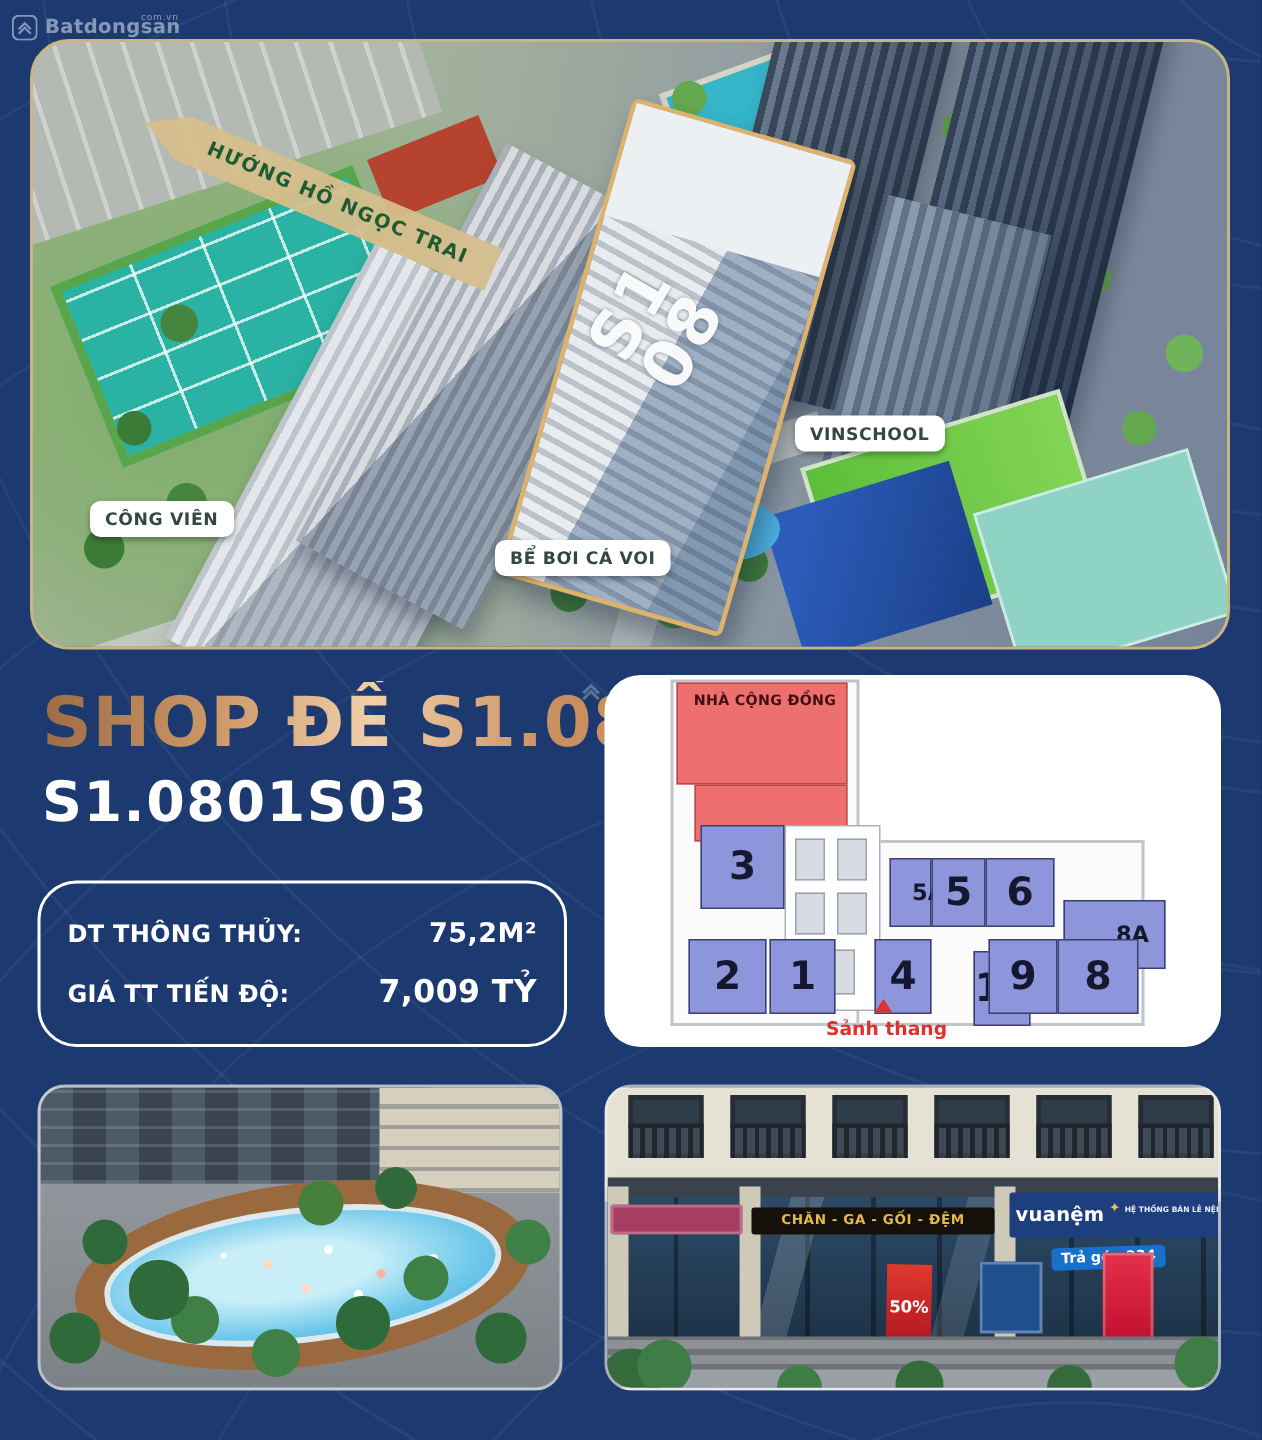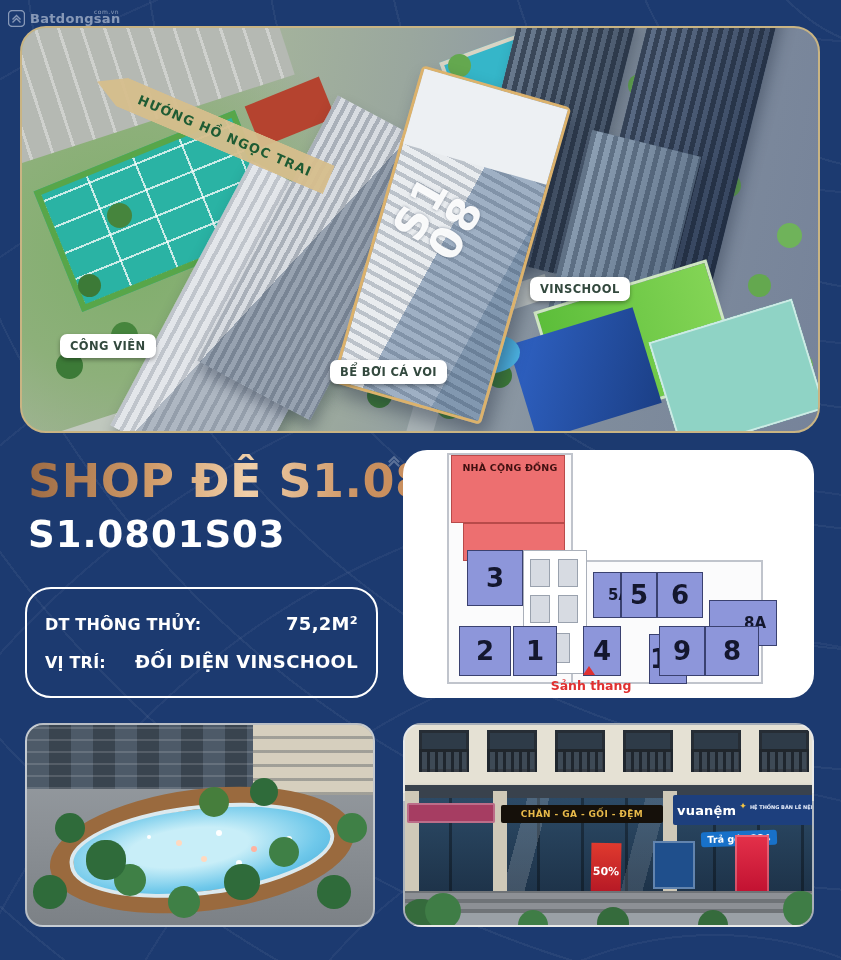--- a/index.html
+++ b/index.html
@@ -221,22 +221,22 @@
       </svg>
   </span>
   <div class="unit-code">S1.0801S03</div>
 
   <div class="spec-card">
     <div class="spec-row">
       <span class="spec-label">DT THÔNG THỦY:</span>
       <span class="spec-value">75,2M²</span>
     </div>
     <div class="spec-row">
-      <span class="spec-label">VỊ TRÍ:</span>
-      <span class="spec-value">ĐỐI DIỆN VINSCHOOL</span>
+      <span class="spec-label">GIÁ TT TIẾN ĐỘ:</span>
+      <span class="spec-value big">7,009 TỶ</span>
     </div>
   </div>
 
   <div class="plan">
     <div class="wing wing-left"></div>
     <div class="wing wing-right"></div>
     <div class="red-blk red1"></div>
     <div class="red-blk red2"></div>
     <div class="red-label">NHÀ CỘNG ĐỒNG</div>
     <div class="core">

